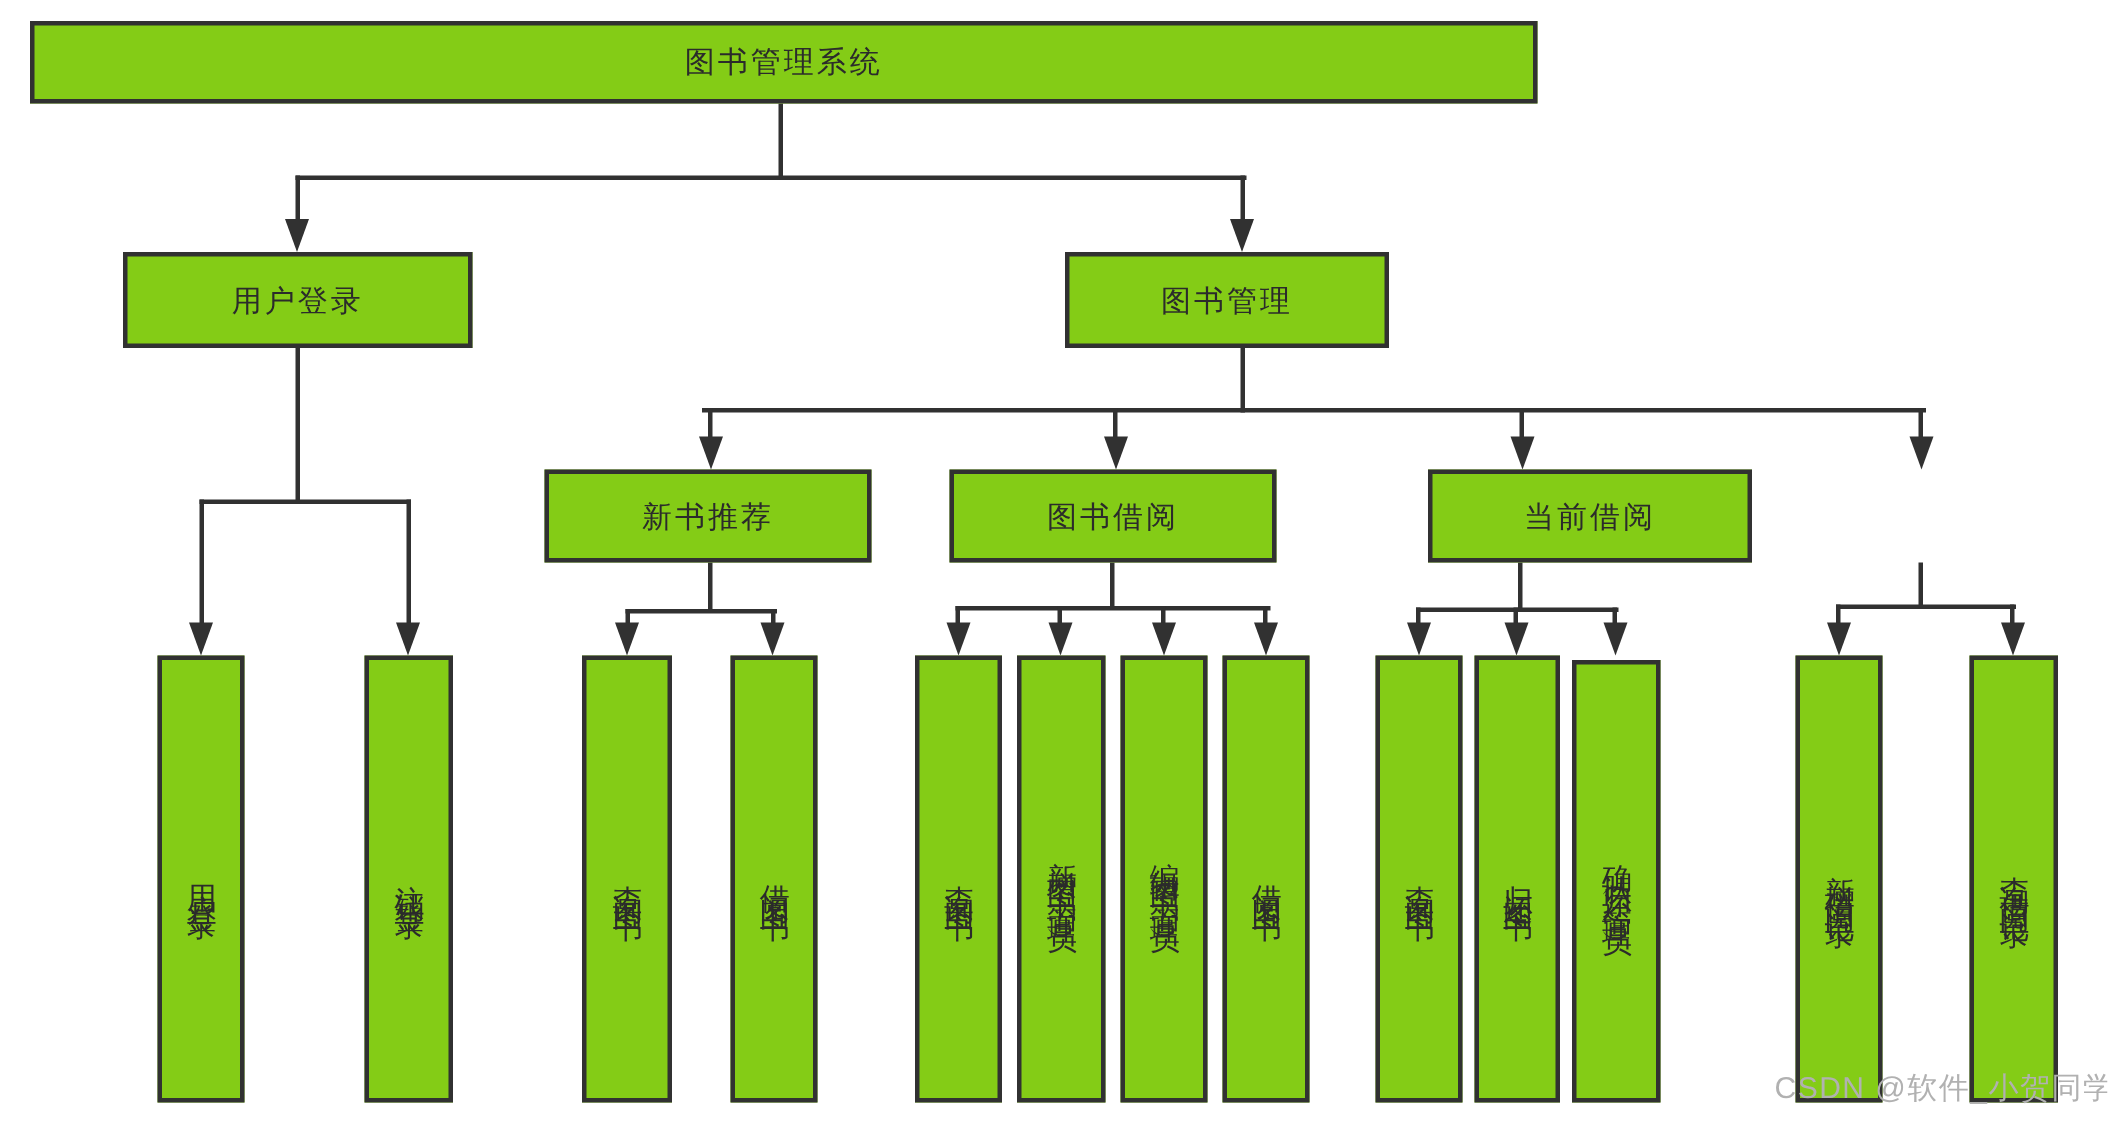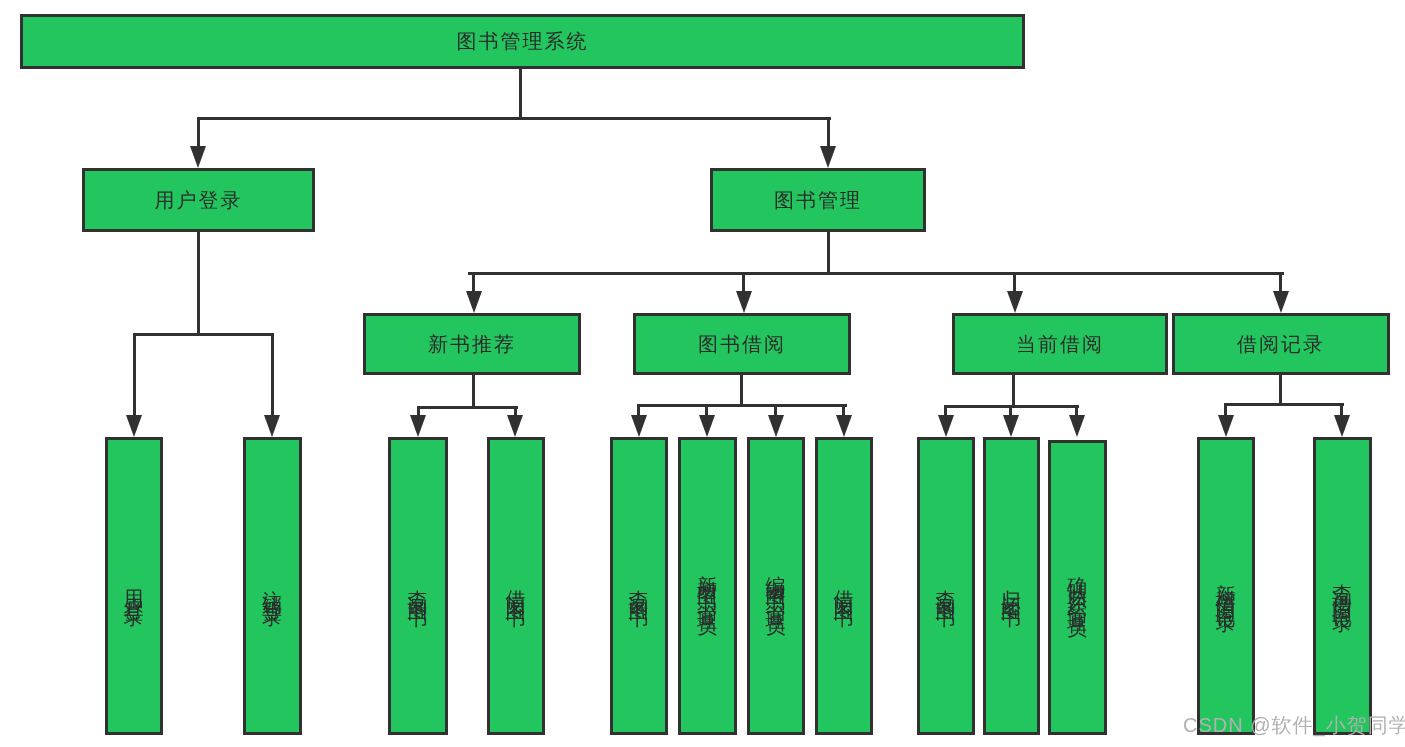--- a/index.html
+++ b/index.html
@@ -3,21 +3,21 @@
 <meta charset="utf-8">
 <style>
   html,body { margin:0; padding:0; background:#fff; }
   .canvas {
     position:relative; width:1405px; height:747px; background:#ffffff;
     font-family:"Liberation Sans","DejaVu Sans",sans-serif; color:#2b2b2b;
     overflow:hidden;
   }
   .box {
     position:absolute; box-sizing:border-box; border:3px solid #313131;
-    background:#22c55e; display:flex; align-items:center; justify-content:center;
+    background:#84cc16; display:flex; align-items:center; justify-content:center;
     z-index:2;
   }
   .box.h { font-size:20px; letter-spacing:2px; white-space:nowrap; }
   .box.v { writing-mode:vertical-rl; font-size:20px; letter-spacing:6px; line-height:1; }
   .ln { position:absolute; background:#313131; z-index:1; }
   .ar {
     position:absolute; width:0; height:0; z-index:1;
     border-left:8px solid transparent; border-right:8px solid transparent;
     border-top:22px solid #313131;
   }
@@ -57,21 +57,20 @@
   <div class="ln" style="left:1013px; top:272px; width:3px; height:22px;"></div>
   <div class="ln" style="left:1279px; top:272px; width:3px; height:22px;"></div>
   <div class="ar" style="left:466px; top:291px;"></div>
   <div class="ar" style="left:736px; top:291px;"></div>
   <div class="ar" style="left:1007px; top:291px;"></div>
   <div class="ar" style="left:1273px; top:291px;"></div>
 
   <div class="box h" style="left:363px; top:313px; width:218px; height:62px;">新书推荐</div>
   <div class="box h" style="left:633px; top:313px; width:218px; height:62px;">图书借阅</div>
   <div class="box h" style="left:952px; top:313px; width:216px; height:62px;">当前借阅</div>
-  <div class="box h" style="left:1172px; top:313px; width:218px; height:62px;">借阅记录</div>
 
   <div class="ln" style="left:472px; top:375px; width:3px; height:33px;"></div>
   <div class="ln" style="left:417px; top:406px; width:101px; height:3px;"></div>
   <div class="ln" style="left:417px; top:406px; width:3px; height:11px;"></div>
   <div class="ln" style="left:514px; top:406px; width:3px; height:11px;"></div>
   <div class="ar" style="left:410px; top:415px;"></div>
   <div class="ar" style="left:507px; top:415px;"></div>
 
   <div class="ln" style="left:740px; top:375px; width:3px; height:31px;"></div>
   <div class="ln" style="left:637px; top:404px; width:210px; height:3px;"></div>

